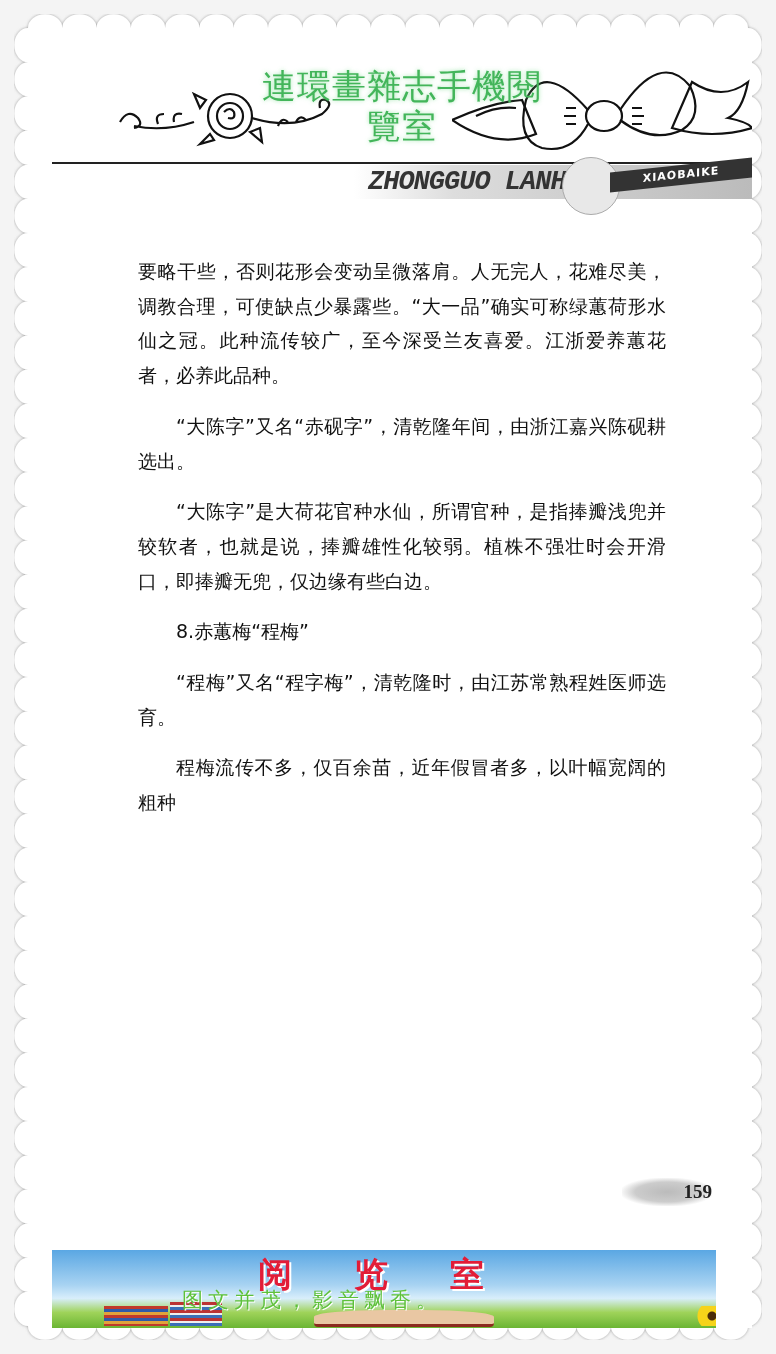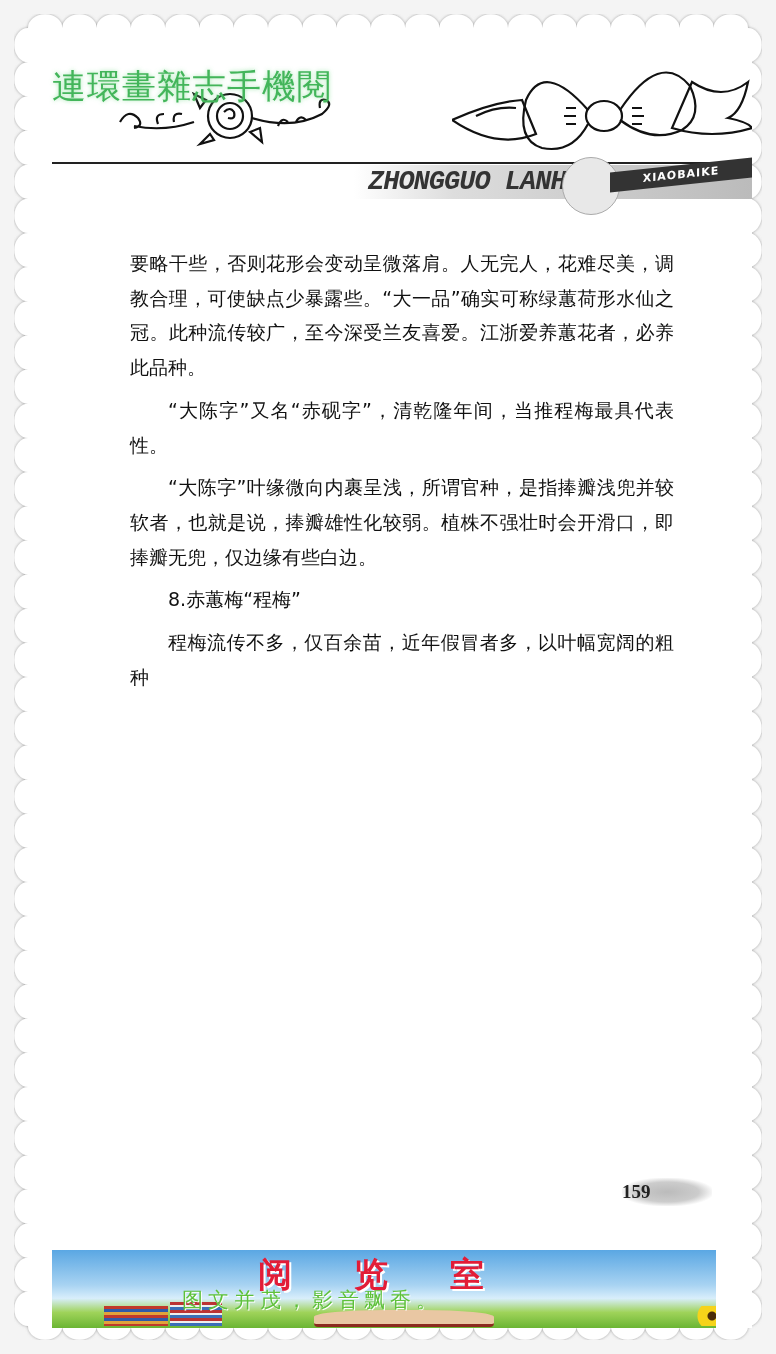--- a/index.html
+++ b/index.html
@@ -1,30 +1,30 @@
 <!DOCTYPE html>
 <html><head>
 <meta charset="utf-8">
 <style>
   html,body{margin:0;padding:0;}
   body{width:776px;height:1354px;background:#f4f4f4;position:relative;overflow:hidden;font-family:"DejaVu Serif","Liberation Serif",serif;}
   .frame{position:absolute;left:14px;top:14px;width:748px;height:1326px;}
   .frame svg{position:absolute;left:0;top:0;}
   .page{position:absolute;left:38px;top:38px;width:700px;height:1276px;background:#fff;}
   .header{position:absolute;left:0;top:0;width:700px;height:110px;}
-  .title{position:absolute;left:0;top:14px;width:700px;text-align:left;color:#43b55a;font-family:"DejaVu Sans",sans-serif;font-size:34px;line-height:40px;text-shadow:0 0 4px rgba(120,220,140,.7);letter-spacing:1px;}
+  .title{position:absolute;left:0;top:14px;width:700px;text-align:center;color:#43b55a;font-family:"DejaVu Sans",sans-serif;font-size:34px;line-height:40px;text-shadow:0 0 4px rgba(120,220,140,.7);letter-spacing:1px;}
   .hline{position:absolute;left:0;top:110px;width:700px;height:2px;background:#222;}
   .band{position:absolute;left:302px;top:113px;width:398px;height:34px;background:linear-gradient(90deg,#fff 0%,#ddd 25%,#c8c8c8 70%,#bbb 100%);}
   .band-left{position:absolute;left:14px;top:2px;font-family:Liberation Mono, monospace;font-style:italic;font-weight:bold;font-size:27px;color:#333;letter-spacing:-1px;}
   .band-circle{position:absolute;left:208px;top:-8px;width:56px;height:56px;border-radius:50%;background:#e8e8e8;border:1px solid #aaa;}
   .band-tag{position:absolute;left:256px;top:0px;width:142px;height:20px;background:#333;color:#fff;font-family:"DejaVu Sans",sans-serif;font-weight:bold;font-size:11px;letter-spacing:1px;text-align:center;line-height:20px;transform:skewY(-6deg);}
   .body{position:absolute;left:70px;top:186px;width:560px;font-family:"DejaVu Sans",sans-serif;font-size:19px;line-height:34.7px;color:#111;text-align:justify;}
-  .body p{margin:8px;}
+  .body p{margin:16px;}
   .indent{text-indent:2em;}
-  .pagenum{position:absolute;left:570px;top:1126px;width:90px;height:28px;background:radial-gradient(ellipse at center,#bbb 0%,#ccc 50%,rgba(255,255,255,0) 75%);text-align:left;font-family:"Liberation Serif",serif;font-weight:bold;font-size:19px;line-height:28px;color:#222;}
+  .pagenum{position:absolute;left:570px;top:1126px;width:90px;height:28px;background:radial-gradient(ellipse at center,#bbb 0%,#ccc 50%,rgba(255,255,255,0) 75%);text-align:right;font-family:"Liberation Serif",serif;font-weight:bold;font-size:19px;line-height:28px;color:#222;}
   .banner{position:absolute;left:0;top:1198px;width:664px;height:78px;background:linear-gradient(180deg,#5aa7e3 0%,#a8d3f2 45%,#d8eefb 62%,#9fd35a 80%,#6bb533 100%);overflow:hidden;}
   .banner-title{position:absolute;left:120px;top:2px;width:460px;font-family:"DejaVu Sans",sans-serif;font-weight:bold;font-size:34px;color:#e21c37;letter-spacing:62px;text-align:center;text-shadow:2px 2px 0 #fff;}
   .banner-sub{position:absolute;left:130px;top:36px;width:460px;font-family:"DejaVu Sans",sans-serif;font-size:21px;color:#5ec13b;letter-spacing:5px;text-align:left;text-shadow:1px 1px 0 #fff;}
   .book{position:absolute;left:262px;top:60px;width:180px;height:14px;background:#e9c7a3;border-radius:40% 40% 4px 4px;border-bottom:3px solid #8b2a1e;}
   .stack{position:absolute;left:52px;top:56px;width:64px;height:20px;background:repeating-linear-gradient(180deg,#c0392b 0 3px,#2e5aa8 3px 6px,#e1a23b 6px 9px);}
   .stack2{position:absolute;left:118px;top:52px;width:52px;height:24px;background:repeating-linear-gradient(180deg,#b33 0 3px,#eee 3px 5px,#3a6fb7 5px 8px);}
   .flower{position:absolute;left:640px;top:56px;width:40px;height:20px;background:radial-gradient(circle,#4a2c0a 0 4px,#f6d31a 5px 14px,rgba(0,0,0,0) 15px);}
 </style>
 </head>
 <body>
@@ -56,34 +56,36 @@
           <path d="M0 54 q40 -18 70 -20 l14 34 q-40 16 -84 -14 z M24 50 q20 -10 40 -8"></path>
           <path d="M240 16 q30 20 56 0 q-6 30 -20 36 q20 4 24 10 q-40 12 -80 0 z"></path>
           <ellipse cx="152" cy="50" rx="18" ry="15"></ellipse>
           <path d="M136 44 q-44 -50 -62 -10 q-10 40 16 48 q30 6 46 -24"></path>
           <path d="M168 44 q40 -60 70 -24 q14 30 -8 44 q-30 14 -62 -10"></path>
           <path d="M124 42 h-10 M124 50 h-12 M124 58 h-10 M180 42 h10 M180 50 h12 M180 58 h10"></path>
         </g>
       </svg>
       <div class="title">
         <div>連環畫雜志手機閱</div>
+        <div>覽室</div>
       </div>
     </div>
     <div class="hline"></div>
     <div class="band">
       <div class="band-left">ZHONGGUO LANHUA</div>
       <div class="band-circle"></div>
       <div class="band-tag">XIAOBAIKE</div>
     </div>
 
     <div class="body">
       <p>要略干些，否则花形会变动呈微落肩。人无完人，花难尽美，调教合理，可使缺点少暴露些。“大一品”确实可称绿蕙荷形水仙之冠。此种流传较广，至今深受兰友喜爱。江浙爱养蕙花者，必养此品种。</p>
-      <p class="indent">“大陈字”又名“赤砚字”，清乾隆年间，当推程梅最具代表性。</p>
-      <p class="indent">“大陈字”叶缘微向内裹呈浅，所谓官种，是指捧瓣浅兜并较软者，也就是说，捧瓣雄性化较弱。植株不强壮时会开滑口，即捧瓣无兜，仅边缘有些白边。</p>
+      <p class="indent">“大陈字”又名“赤砚字”，清乾隆年间，由浙江嘉兴陈砚耕选出。</p>
+      <p class="indent">“大陈字”是大荷花官种水仙，所谓官种，是指捧瓣浅兜并较软者，也就是说，捧瓣雄性化较弱。植株不强壮时会开滑口，即捧瓣无兜，仅边缘有些白边。</p>
       <p class="indent">8.赤蕙梅“程梅”</p>
+      <p class="indent">“程梅”又名“程字梅”，清乾隆时，由江苏常熟程姓医师选育。</p>
       <p class="indent">程梅流传不多，仅百余苗，近年假冒者多，以叶幅宽阔的粗种</p>
     </div>
 
     <div class="pagenum">159</div>
 
     <div class="banner">
       <div class="stack"></div>
       <div class="stack2"></div>
       <div class="book"></div>
       <div class="flower"></div>

